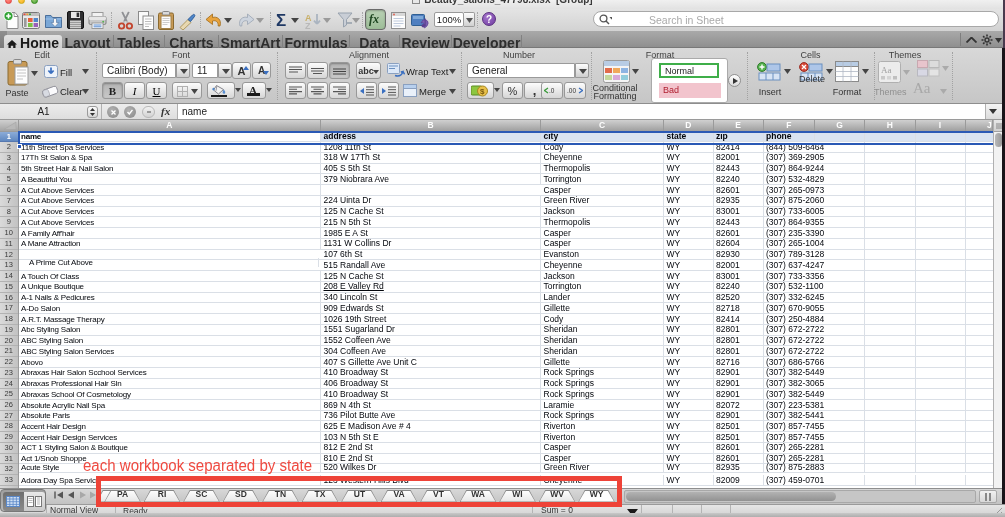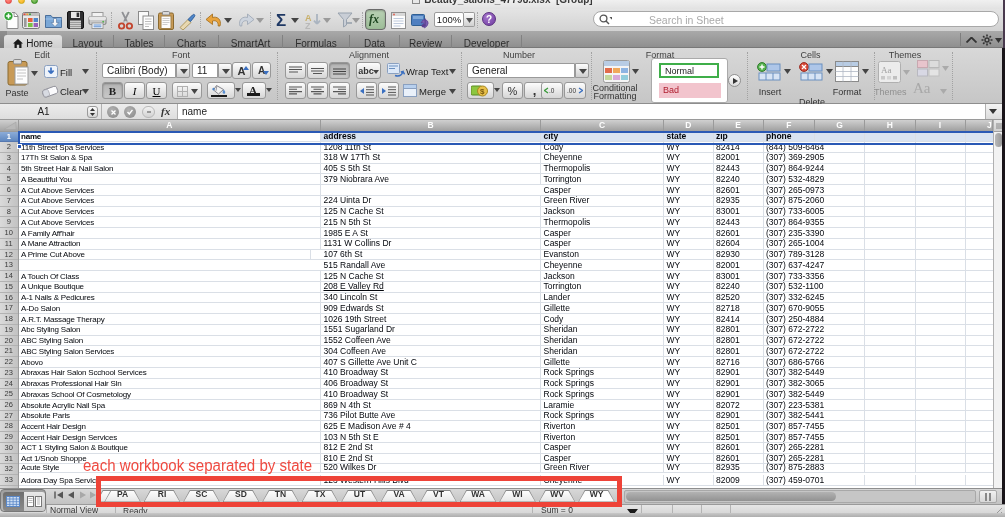--- a/index.html
+++ b/index.html
@@ -3,21 +3,21 @@
 *{margin:0;padding:0;box-sizing:border-box;}
 html,body{width:1005px;height:517px;overflow:hidden;}
 body{font-family:"Liberation Sans",sans-serif;position:relative;background:#fff;}
 .abs{position:absolute;}
 #titlebar{position:absolute;left:0;top:0;width:1005px;height:9px;background:linear-gradient(#f0f0f0,#e2e2e2);}
 .tl{position:absolute;top:-3px;width:7px;height:7px;border-radius:50%;}
 #title{position:absolute;left:0;top:-6px;width:1005px;text-align:center;font-size:10px;color:#3a3a3a;font-weight:bold;}
 #toolbar{position:absolute;left:0;top:9px;width:1005px;height:22px;background:linear-gradient(#e4e4e4,#d2d2d2);}
 .tsep{position:absolute;top:12px;height:18px;width:1px;background:transparent;border-left:1px dotted #a8a8a8;}
 #tabrow{position:absolute;left:0;top:31px;width:1005px;height:17px;background:linear-gradient(#a9a9a9,#8f8f8f);border-bottom:1px solid #787878;}
-.tab{position:absolute;top:4px;height:17px;font-size:10px;font-weight:normal;color:#2e2e2e;text-align:center;line-height:17px;border-right:1px solid #818181;}
+.tab{position:absolute;top:4px;height:17px;font-size:14px;font-weight:bold;color:#2e2e2e;text-align:center;line-height:17px;border-right:1px solid #818181;}
 .tab.active{background:linear-gradient(#e2e2e2,#cacaca);border-radius:3px 3px 0 0;border-right:none;color:#1a1a1a;}
 #ribbon{position:absolute;left:0;top:48px;width:1005px;height:56px;background:linear-gradient(#d8d8d8,#c6c6c6);border-bottom:1px solid #8e8e8e;}
 .glabel{position:absolute;top:3px;height:9px;font-size:9px;color:#3f3f3f;text-align:center;line-height:9px;}
 .gsep{position:absolute;top:4px;height:48px;width:0;border-left:1px dotted #a2a2a2;}
 .rlabel{position:absolute;font-size:9px;color:#333;text-align:center;line-height:8px;}
 .rlabel.dis{color:#909090;}
 .rtext{position:absolute;font-size:9.5px;color:#222;}
 .btn{position:absolute;background:linear-gradient(#fcfcfc,#d6d6d6);border:1px solid #989898;border-radius:3px;display:flex;align-items:center;justify-content:center;}
 .btn.pressed{background:linear-gradient(#b4b4b4,#c8c8c8);box-shadow:inset 0 1px 2px rgba(0,0,0,.3);}
 .combo{position:absolute;background:#fff;border:1px solid #9a9a9a;border-radius:2px 0 0 2px;font-size:10px;color:#222;padding-left:4px;line-height:13px;}
@@ -439,21 +439,21 @@
 <svg class="abs" style="left:799px;top:62px" width="24" height="20" viewBox="0 0 24 20">
  <circle cx="5" cy="5" r="4.4" fill="#d84a3a" stroke="#9a2a20"></circle>
         <path d="M3 3 l4 4 M7 3 l-4 4" stroke="#fff" stroke-width="1.3"></path>
  <rect x="10" y="2" width="13" height="7" fill="#aec6e8" stroke="#6a90c0"></rect>
  <rect x="2" y="11" width="21" height="7" fill="#d8e4f4" stroke="#6a90c0"></rect>
         <path d="M9 11 v7 M16 11 v7" stroke="#6a90c0"></path>
 </svg>
 <svg class="abs" style="left:826px;top:69px" width="7" height="5" viewBox="0 0 7 5">
         <path d="M0 0 h7 l-3.5 5 Z" fill="#444"></path>
       </svg>
-<div class="rlabel" style="left:797px;top:98px;width:30px;">Delete</div>
+<div class="rlabel" style="left:797px;top:75px;width:30px;">Delete</div>
 <svg class="abs" style="left:835px;top:61px" width="24" height="21" viewBox="0 0 24 21">
  <rect x="0.5" y="0.5" width="23" height="20" fill="#fdfdfd" stroke="#8a8a8a"></rect>
  <rect x="0.5" y="0.5" width="23" height="5" fill="#b8cce4" stroke="#8a8a8a"></rect>
  <path d="M8 0.5 v20 M16 0.5 v20 M0.5 10.5 h23 M0.5 15.5 h23" stroke="#b0b8c4" stroke-width="0.8"></path>
 </svg>
 <svg class="abs" style="left:862px;top:69px" width="7" height="5" viewBox="0 0 7 5">
         <path d="M0 0 h7 l-3.5 5 Z" fill="#444"></path>
       </svg>
 <div class="rlabel" style="left:829px;top:88px;width:36px;">Format</div>
 
@@ -679,21 +679,21 @@
         <div class="c cn" style="left:302.5px;width:220px;">1131 W Collins Dr</div>
         <div class="c cn" style="left:522.5px;width:123px;">Casper</div>
         <div class="c cn" style="left:645.5px;width:49.5px;">WY</div>
         <div class="c cn" style="left:695.0px;width:50.0px;">82604</div>
         <div class="c cn" style="left:745.0px;width:51.5px;border-right:none;">(307) 265-1004</div>
         <div class="c cn" style="left:796.5px;width:50px;"></div>
         <div class="c cn" style="left:846.5px;width:50.5px;"></div>
         <div class="c cn" style="left:897.0px;width:50.0px;"></div>
       </div>
       <div class="gr" style="top:118.13999999999999px;height:10.74px;">
-        <div class="c" style="left:0.0px;width:292px;">A Prime Cut Above</div>
+        <div class="c" style="left:8px;width:292px;margin-top:8px;">A Prime Cut Above</div>
         <div class="c cn" style="left:302.5px;width:220px;">107 6th St</div>
         <div class="c cn" style="left:522.5px;width:123px;">Evanston</div>
         <div class="c cn" style="left:645.5px;width:49.5px;">WY</div>
         <div class="c cn" style="left:695.0px;width:50.0px;">82930</div>
         <div class="c cn" style="left:745.0px;width:51.5px;border-right:none;">(307) 789-3128</div>
         <div class="c cn" style="left:796.5px;width:50px;"></div>
         <div class="c cn" style="left:846.5px;width:50.5px;"></div>
         <div class="c cn" style="left:897.0px;width:50.0px;"></div>
       </div>
       <div class="gr" style="top:128.88px;height:10.74px;">

